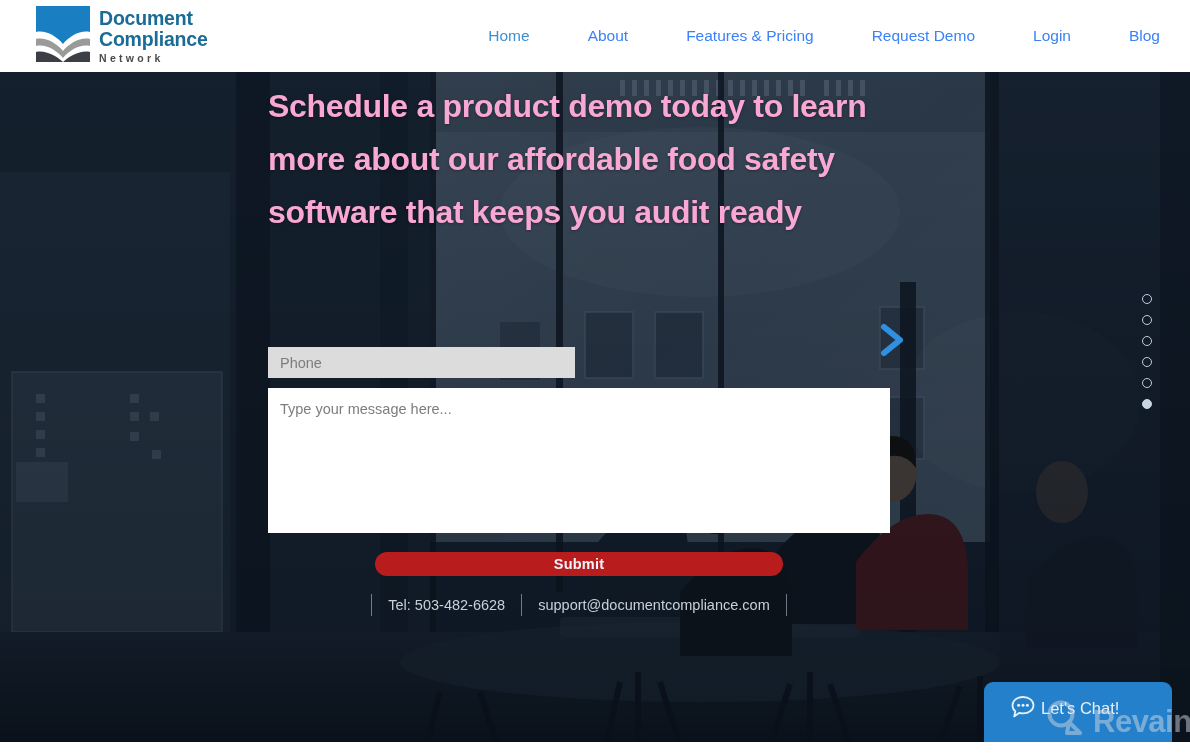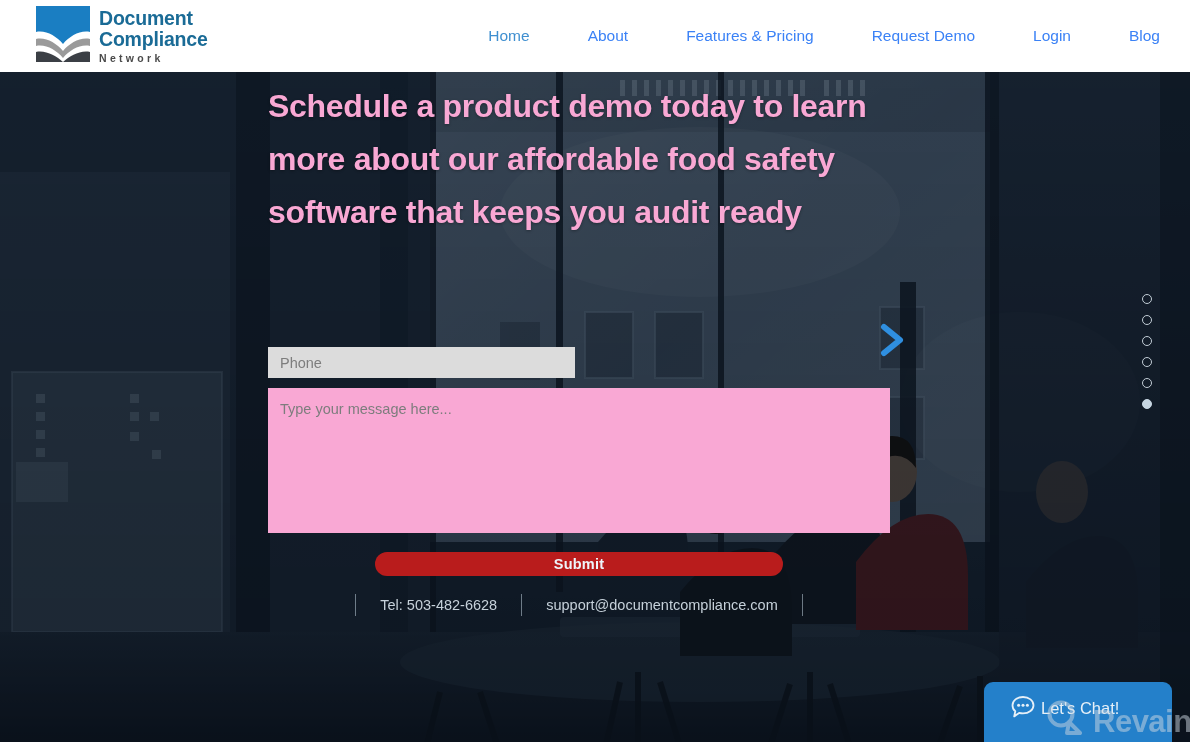--- a/index.html
+++ b/index.html
@@ -187,21 +187,21 @@
     font-family: "Liberation Sans", sans-serif;
     color: #3c3c3c;
     padding: 0 12px;
   }
   .field::placeholder { color: #7d7d7d; opacity: 1; }
   .field-half { width: 307px; }
 
   .msg-field {
     width: 622px;
     height: 145px;
-    background: #f9a8d4;
+    background: #ffffff;
     border: none;
     outline: none;
     resize: none;
     font-size: 14.5px;
     font-family: "Liberation Sans", sans-serif;
     color: #3c3c3c;
     padding: 13px 12px;
     display: block;
     margin-top: 1px;
   }
@@ -221,21 +221,21 @@
     font-family: "Liberation Sans", sans-serif;
     cursor: pointer;
     letter-spacing: 0.2px;
   }
 
   .contact-bar {
     display: flex;
     align-items: center;
     justify-content: center;
     margin-top: 18px;
-    gap: 8px;
+    gap: 0;
   }
   .contact-item {
     font-size: 14.5px;
     color: #c6d1da;
     padding: 0 16px;
     text-decoration: none;
     white-space: nowrap;
     cursor: pointer;
   }
   .contact-sep {

